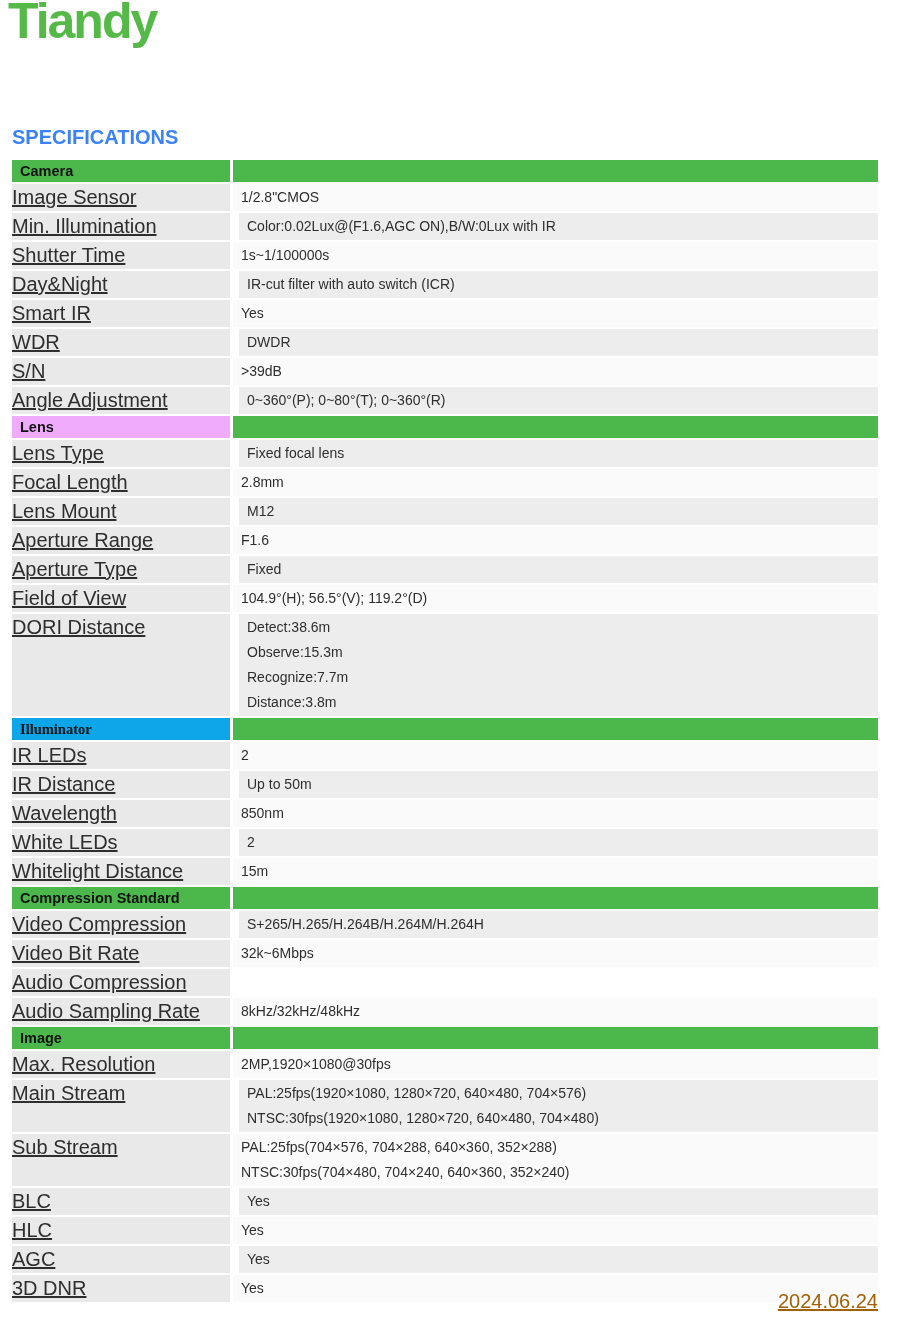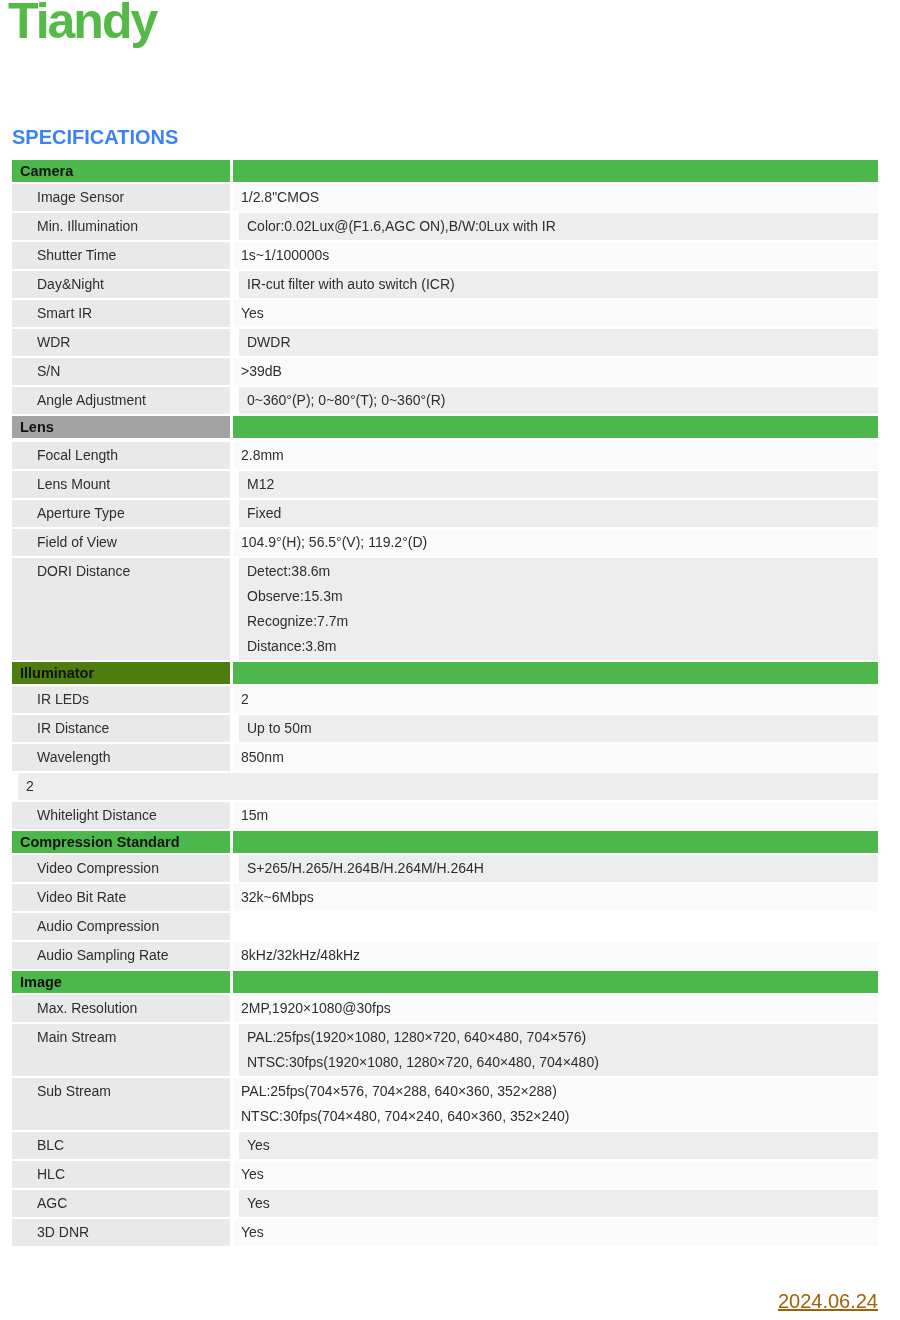--- a/index.html
+++ b/index.html
@@ -59,25 +59,26 @@
   }
   .spec-row {
     display: flex;
     gap: 3px;
     margin-bottom: 2px;
     align-items: stretch;
   }
   .cell-label {
     width: 218px;
     box-sizing: border-box;
-    padding: 1px 6px 1px 25px;
+    padding: 1px 6px 1px 0;
     background: #E9E9E9;
-    font-size: 14px;
+    font-size: 20px;
     color: #2e2e2e;
     line-height: 25px;
+    text-decoration: underline;
   }
   .cell-value {
     flex: 1;
     box-sizing: border-box;
     padding: 1px 8px 1px 8px;
     font-size: 14px;
     color: #2e2e2e;
     line-height: 25px;
   }
   .cell-value.grey { background: #EDEDED; margin-left: 6px; }
@@ -147,35 +148,45 @@
           <div class="value-line">&gt;39dB</div>
         </div>
       </div>
       <div class="spec-row">
         <div class="cell-label">Angle Adjustment</div>
         <div class="cell-value grey">
           <div class="value-line">0~360°(P); 0~80°(T); 0~360°(R)</div>
         </div>
       </div>
       <div class="sec-header">
-        <div class="h-label" style="background: #a3a3a3;">Lens</div>
-        <div class="h-fill" style="background: rgb(76, 183, 74);"></div>
-      </div>
-      <div class="spec-row">
+        <div class="h-label" style="background: #f0abfc;">Lens</div>
+        <div class="h-fill" style="background: rgb(76, 183, 74);"></div>
+      </div>
+      <div class="spec-row">
+        <div class="cell-label">Lens Type</div>
+        <div class="cell-value grey">
+          <div class="value-line">Fixed focal lens</div>
+        </div>
       </div>
       <div class="spec-row">
         <div class="cell-label">Focal Length</div>
         <div class="cell-value light">
           <div class="value-line">2.8mm</div>
         </div>
       </div>
       <div class="spec-row">
         <div class="cell-label">Lens Mount</div>
         <div class="cell-value grey">
           <div class="value-line">M12</div>
+        </div>
+      </div>
+      <div class="spec-row">
+        <div class="cell-label">Aperture Range</div>
+        <div class="cell-value light">
+          <div class="value-line">F1.6</div>
         </div>
       </div>
       <div class="spec-row">
         <div class="cell-label">Aperture Type</div>
         <div class="cell-value grey">
           <div class="value-line">Fixed</div>
         </div>
       </div>
       <div class="spec-row">
         <div class="cell-label">Field of View</div>
@@ -186,21 +197,21 @@
       <div class="spec-row">
         <div class="cell-label">DORI Distance</div>
         <div class="cell-value grey">
           <div class="value-line">Detect:38.6m</div>
           <div class="value-line">Observe:15.3m</div>
           <div class="value-line">Recognize:7.7m</div>
           <div class="value-line">Distance:3.8m</div>
         </div>
       </div>
       <div class="sec-header">
-        <div class="h-label" style="background: #4d7c0f;">Illuminator</div>
+        <div class="h-label" style="background: #0ea5e9; font-family: Liberation Serif, serif;">Illuminator</div>
         <div class="h-fill" style="background: rgb(76, 183, 74);"></div>
       </div>
       <div class="spec-row">
         <div class="cell-label">IR LEDs</div>
         <div class="cell-value light">
           <div class="value-line">2</div>
         </div>
       </div>
       <div class="spec-row">
         <div class="cell-label">IR Distance</div>
@@ -208,20 +219,21 @@
           <div class="value-line">Up to 50m</div>
         </div>
       </div>
       <div class="spec-row">
         <div class="cell-label">Wavelength</div>
         <div class="cell-value light">
           <div class="value-line">850nm</div>
         </div>
       </div>
       <div class="spec-row">
+        <div class="cell-label">White LEDs</div>
         <div class="cell-value grey">
           <div class="value-line">2</div>
         </div>
       </div>
       <div class="spec-row">
         <div class="cell-label">Whitelight Distance</div>
         <div class="cell-value light">
           <div class="value-line">15m</div>
         </div>
       </div>

